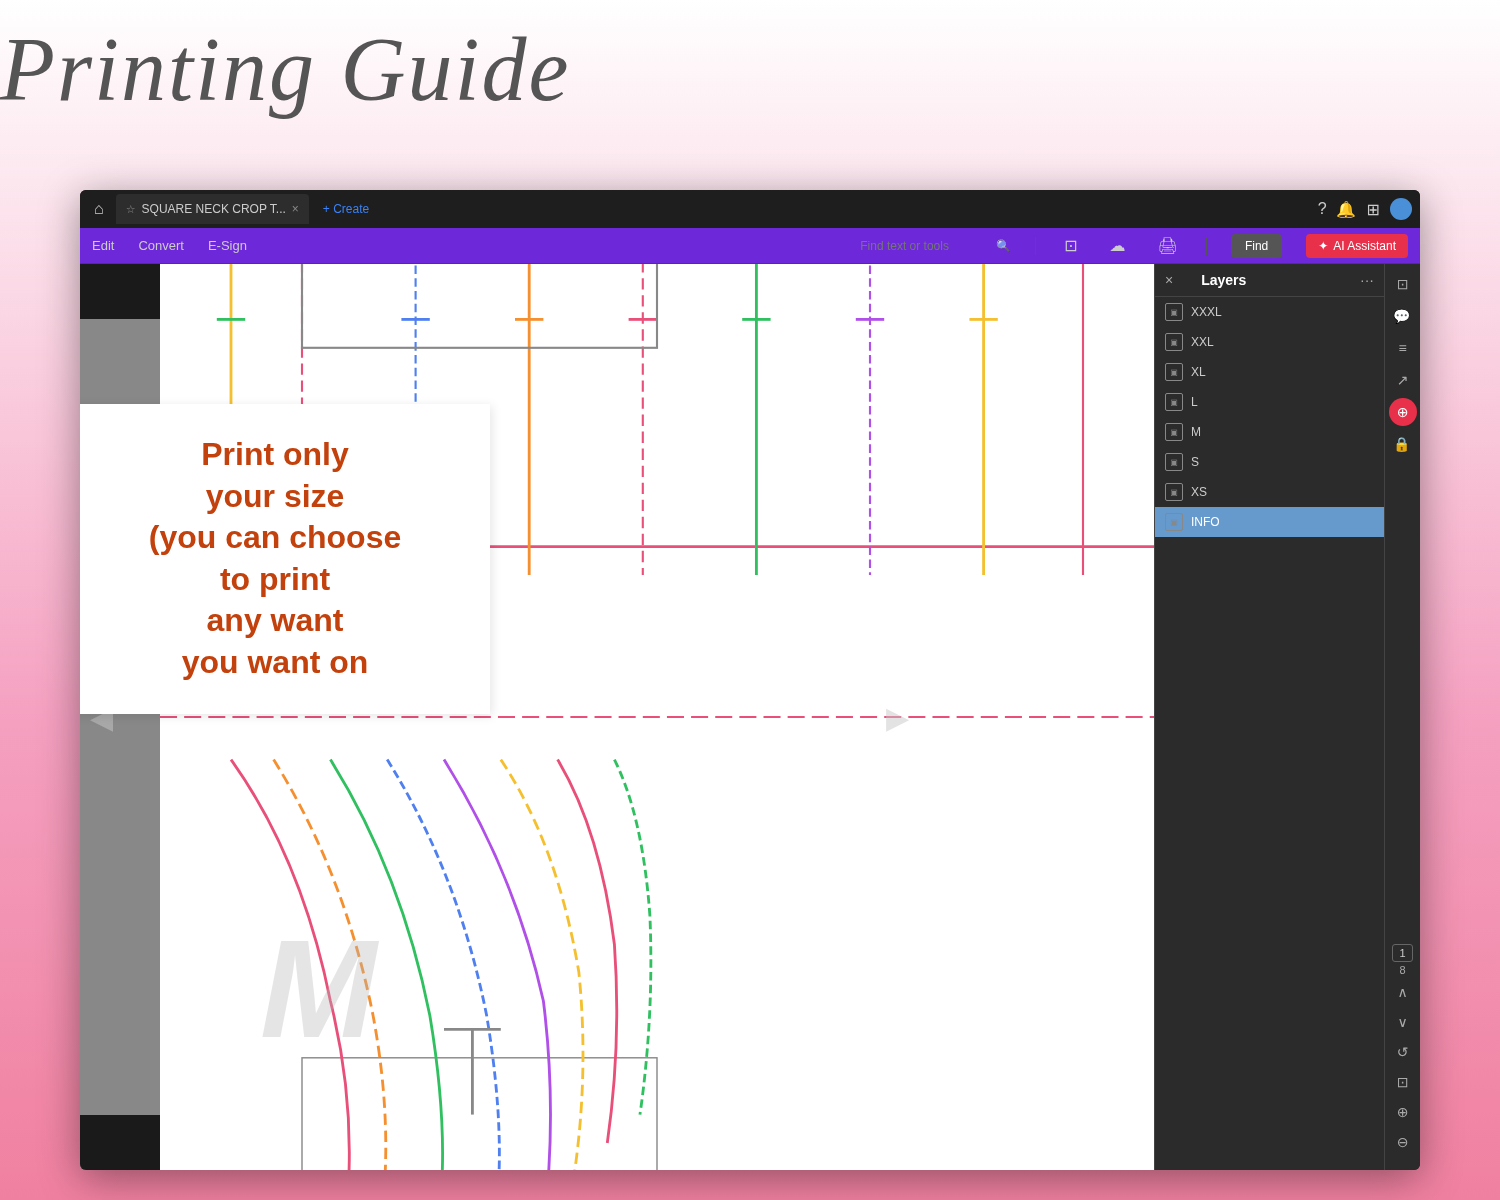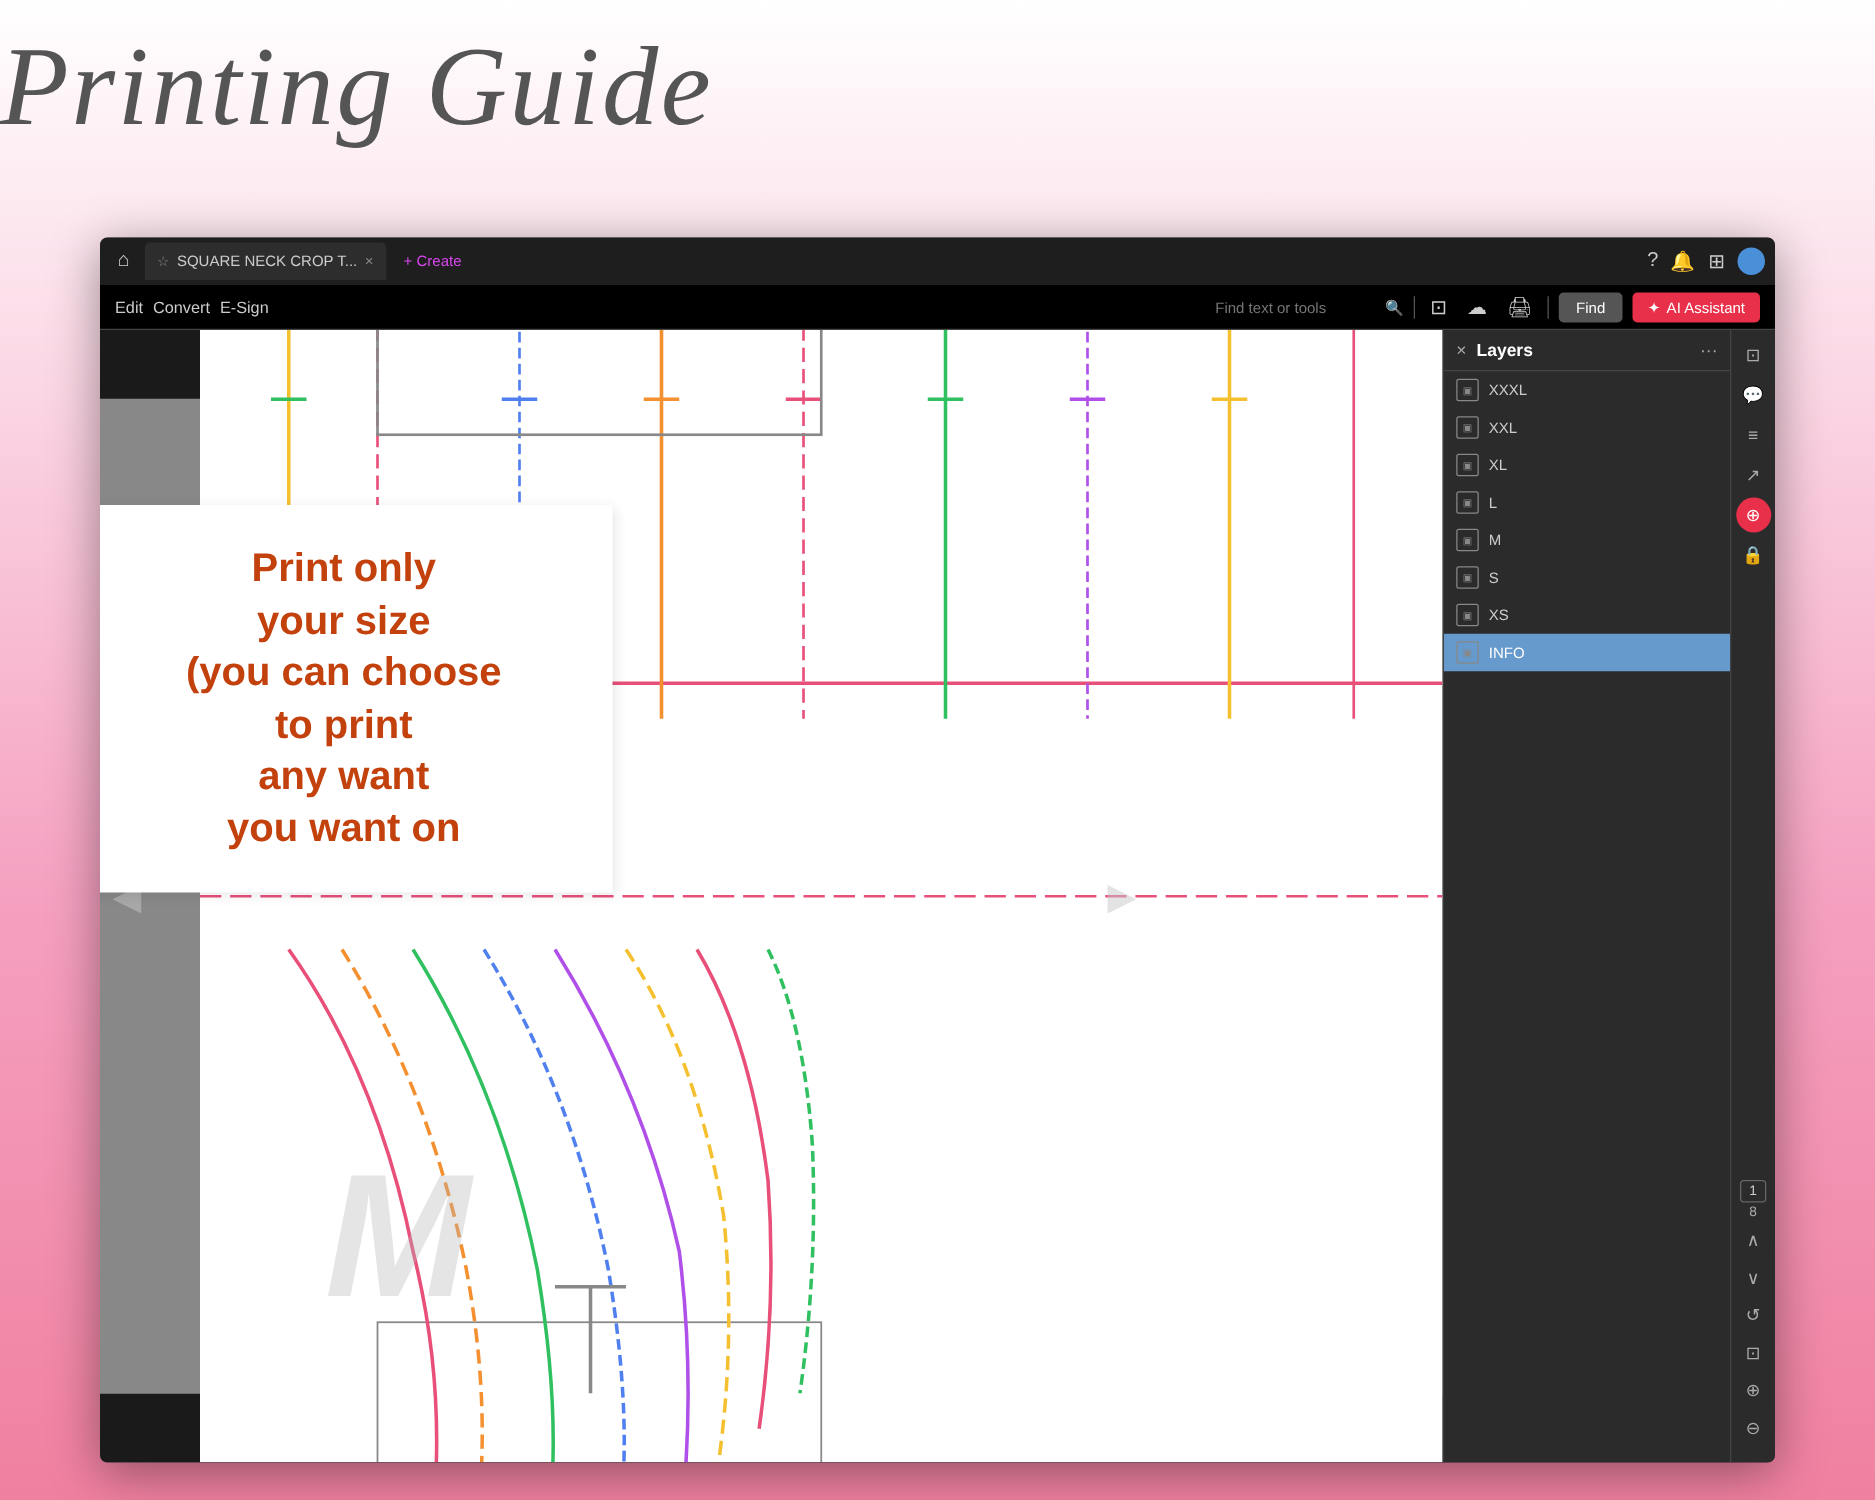--- a/index.html
+++ b/index.html
@@ -67,21 +67,21 @@
       display: flex;
       align-items: center;
       gap: 6px;
       height: 30px;
     }
     .tab-item .tab-star { color: #888; font-size: 11px; }
     .tab-item .tab-close { color: #888; font-size: 12px; cursor: pointer; }
     .tab-create-btn {
       background: none;
       border: none;
-      color: #d946ef;
+      color: #3b82f6;
       font-size: 12px;
       cursor: pointer;
       padding: 4px 8px;
       display: flex;
       align-items: center;
       gap: 3px;
     }
     .tab-right-icons {
       margin-left: auto;
       display: flex;
@@ -92,26 +92,26 @@
     }
     .tab-avatar {
       width: 22px;
       height: 22px;
       border-radius: 50%;
       background: #4a90d9;
     }
 
     
     .menu-bar {
-      background: #000000;
+      background: #6d28d9;
       height: 36px;
       display: flex;
       align-items: center;
       padding: 0 12px;
-      gap: 8px;
+      gap: 24px;
       border-bottom: 1px solid #444;
       flex-shrink: 0;
     }
     .menu-item {
       color: #ccc;
       font-size: 13px;
       cursor: pointer;
     }
     .menu-search {
       margin-left: auto;
@@ -225,20 +225,21 @@
       color: #aaa;
       font-size: 14px;
       cursor: pointer;
       margin-right: 8px;
     }
     .layers-header .title {
       color: #fff;
       font-size: 14px;
       font-weight: 600;
       flex: 1;
+      margin-left: 20px;
     }
     .layers-header .more-btn {
       color: #aaa;
       font-size: 14px;
       cursor: pointer;
     }
 
     .layers-list {
       flex: 1;
       overflow-y: auto;

